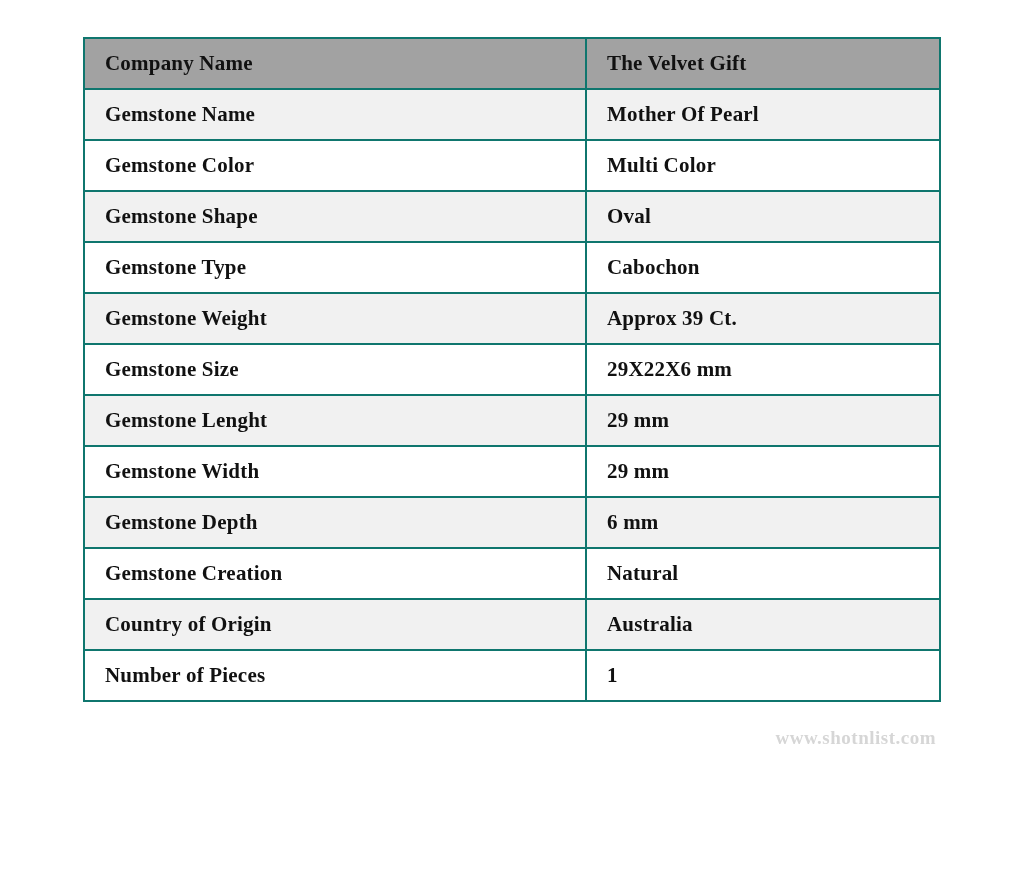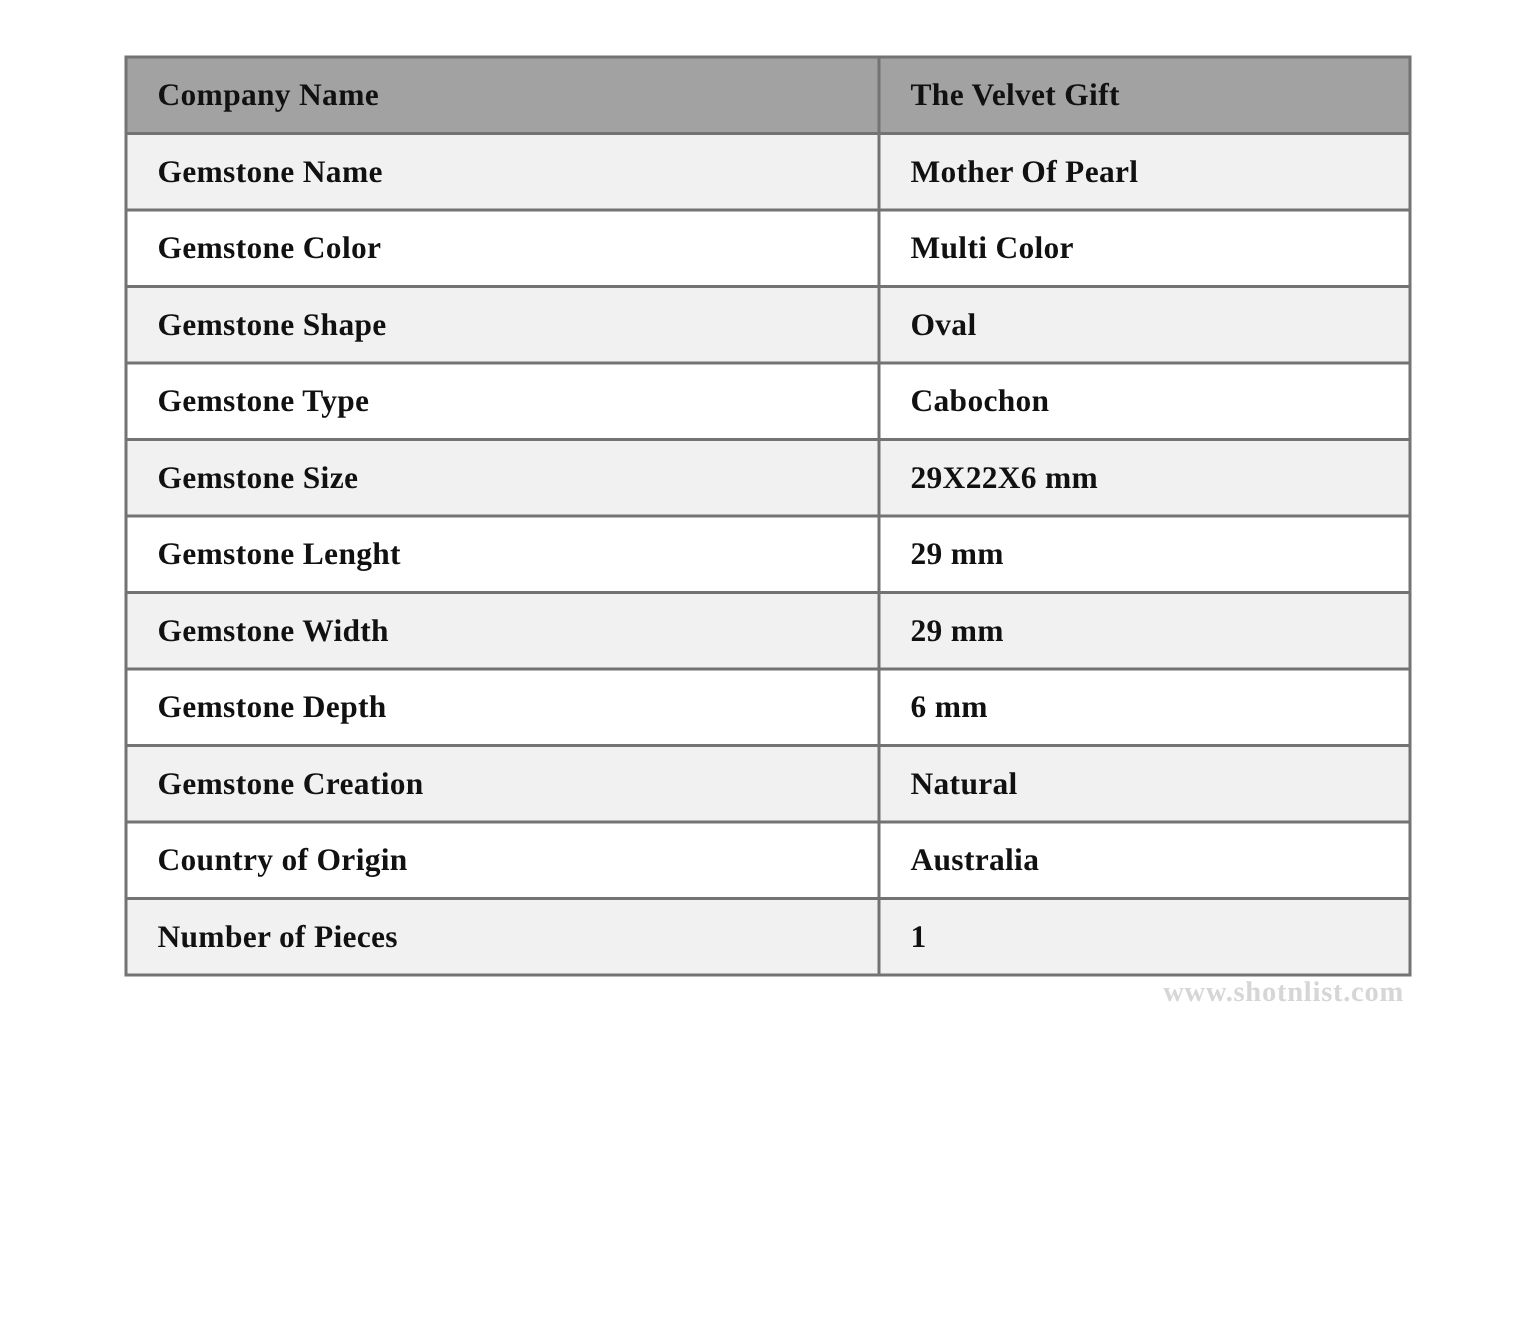--- a/index.html
+++ b/index.html
@@ -20,21 +20,21 @@
     height: 882px;
     background: #ffffff;
     overflow: hidden;
   }
   table.spec-table {
     border-collapse: separate;
     border-spacing: 2px;
     table-layout: fixed;
     width: 858px;
     margin: 37px 0 0 83px;
-    background: #737373;
+    background: #0f766e;
   }
   table.spec-table col.label-col { width: 500px; }
   table.spec-table col.value-col { width: 352px; }
   table.spec-table th,
   table.spec-table td {
     font-weight: 700;
     font-size: 21px;
     line-height: 27px;
     padding: 11px 20px;
     height: 49px;
@@ -47,20 +47,21 @@
   table.spec-table thead th {
     background: var(--header-bg);
   }
   table.spec-table tbody tr:nth-child(odd) td {
     background: var(--row-alt-bg);
   }
   table.spec-table tbody tr:nth-child(even) td {
     background: var(--row-bg);
   }
   .watermark {
+    margin-top: 25px;
     padding-right: 88px;
     text-align: right;
     font-weight: 700;
     font-size: 19px;
     color: var(--watermark);
     letter-spacing: 0.5px;
   }
 </style>
 </head>
 <body>
@@ -89,20 +90,24 @@
       </tr>
       <tr>
         <td>Gemstone Shape</td>
         <td>Oval</td>
       </tr>
       <tr>
         <td>Gemstone Type</td>
         <td>Cabochon</td>
       </tr>
       <tr>
+        <td>Gemstone Weight</td>
+        <td>Approx 39 Ct.</td>
+      </tr>
+      <tr>
         <td>Gemstone Size</td>
         <td>29X22X6 mm</td>
       </tr>
       <tr>
         <td>Gemstone Lenght</td>
         <td>29 mm</td>
       </tr>
       <tr>
         <td>Gemstone Width</td>
         <td>29 mm</td>

